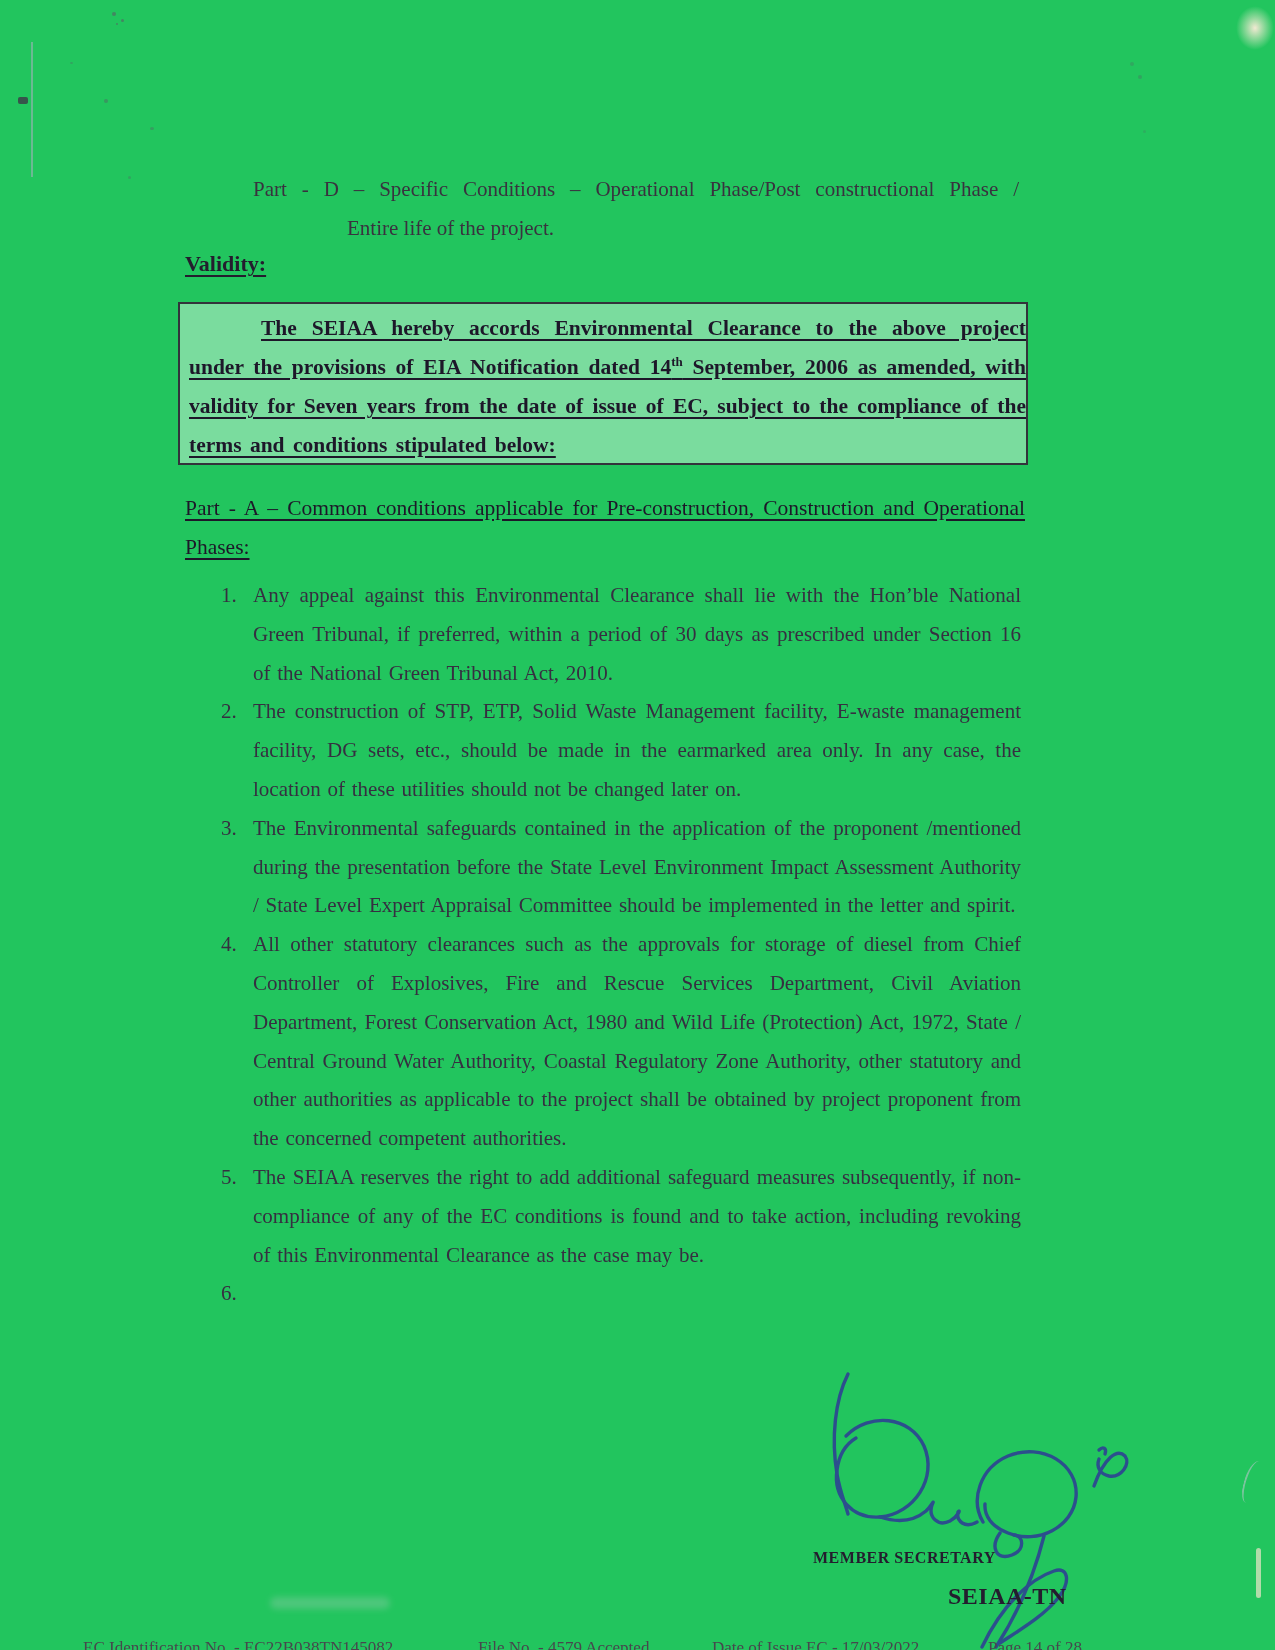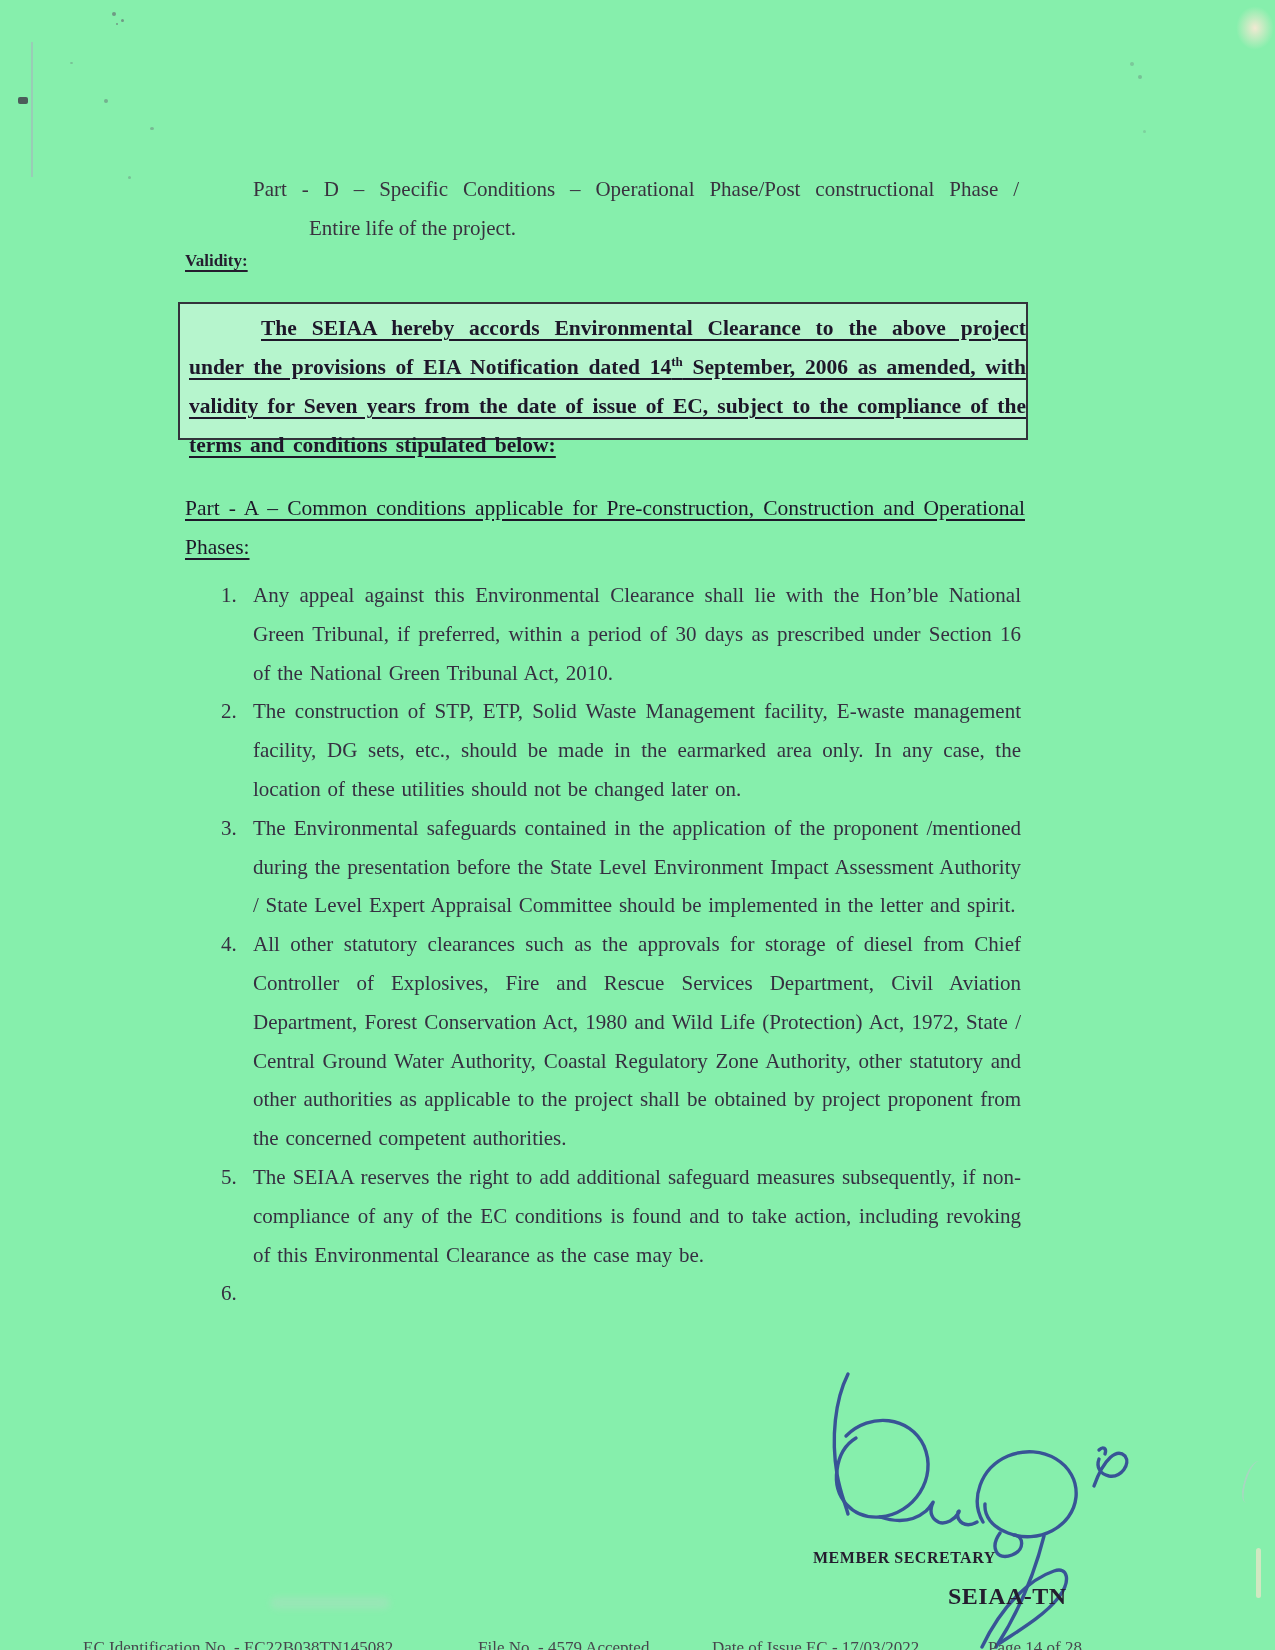--- a/index.html
+++ b/index.html
@@ -1,36 +1,36 @@
 <!DOCTYPE html>
 <html><head>
 <meta charset="utf-8">
 <style>
   html,body { margin:0; padding:0; background:#e8e8e8; }
   .page {
     position:relative; width:1275px; height:1650px; margin:0 auto;
-    background:#86efac; overflow:hidden;
+    background:#22c55e; overflow:hidden;
     font-family:"Liberation Serif", serif; color:#362f41;
   }
 
   
   .heading { position:absolute; left:253px; top:170px; width:766px;
     font-size:21px; line-height:38.5px; color:#39323f; }
   .heading-l1 { text-align:justify; text-align-last:justify; }
-  .heading-l2 { margin-left:56px; }
+  .heading-l2 { margin-left:94px; }
 
   .validity {
     position:absolute; left:185px; top:251px;
-    font-size:17px; font-weight:bold; color:#241d2e;
+    font-size:22px; font-weight:bold; color:#241d2e;
     text-decoration:underline; text-decoration-thickness:2px; text-underline-offset:4px;
   }
 
   
   .clearance-box {
-    position:absolute; left:178px; top:302px; width:850px; height:138px;
+    position:absolute; left:178px; top:302px; width:850px; height:163px;
     border:2px solid #33333b; box-sizing:border-box; padding:5px 0 0 9px;
     background:rgba(255,255,255,0.4);
   }
   .clearance-text {
     font-size:21.5px; font-weight:bold; line-height:39px; color:#1d1729;
     text-align:justify; text-indent:72px; word-spacing:3px;
     text-decoration:underline; text-decoration-thickness:2.4px; text-underline-offset:4px;
   }
   .clearance-text sup { font-size:13px; line-height:0; }
 

